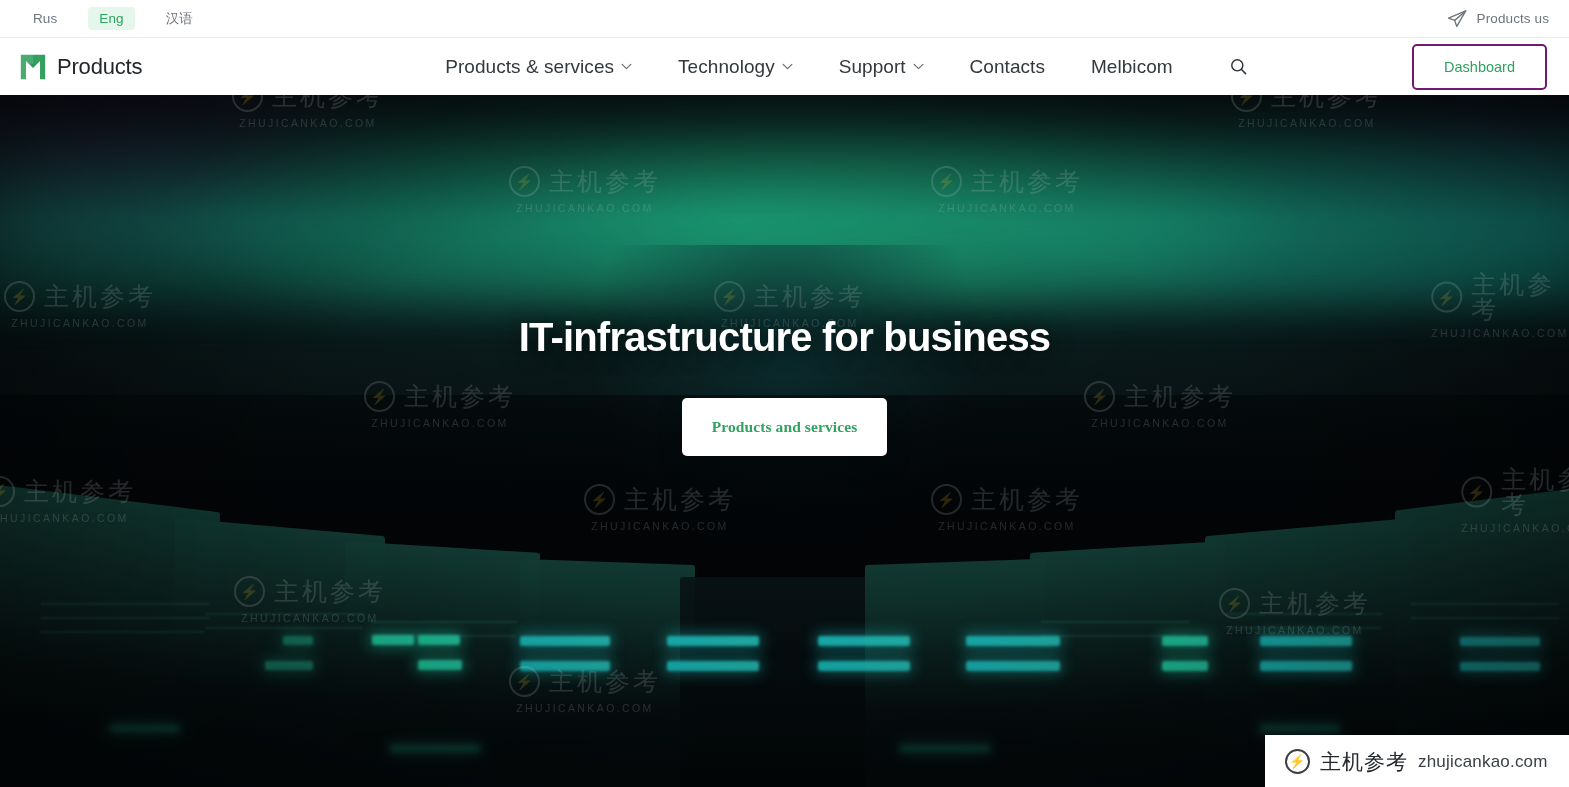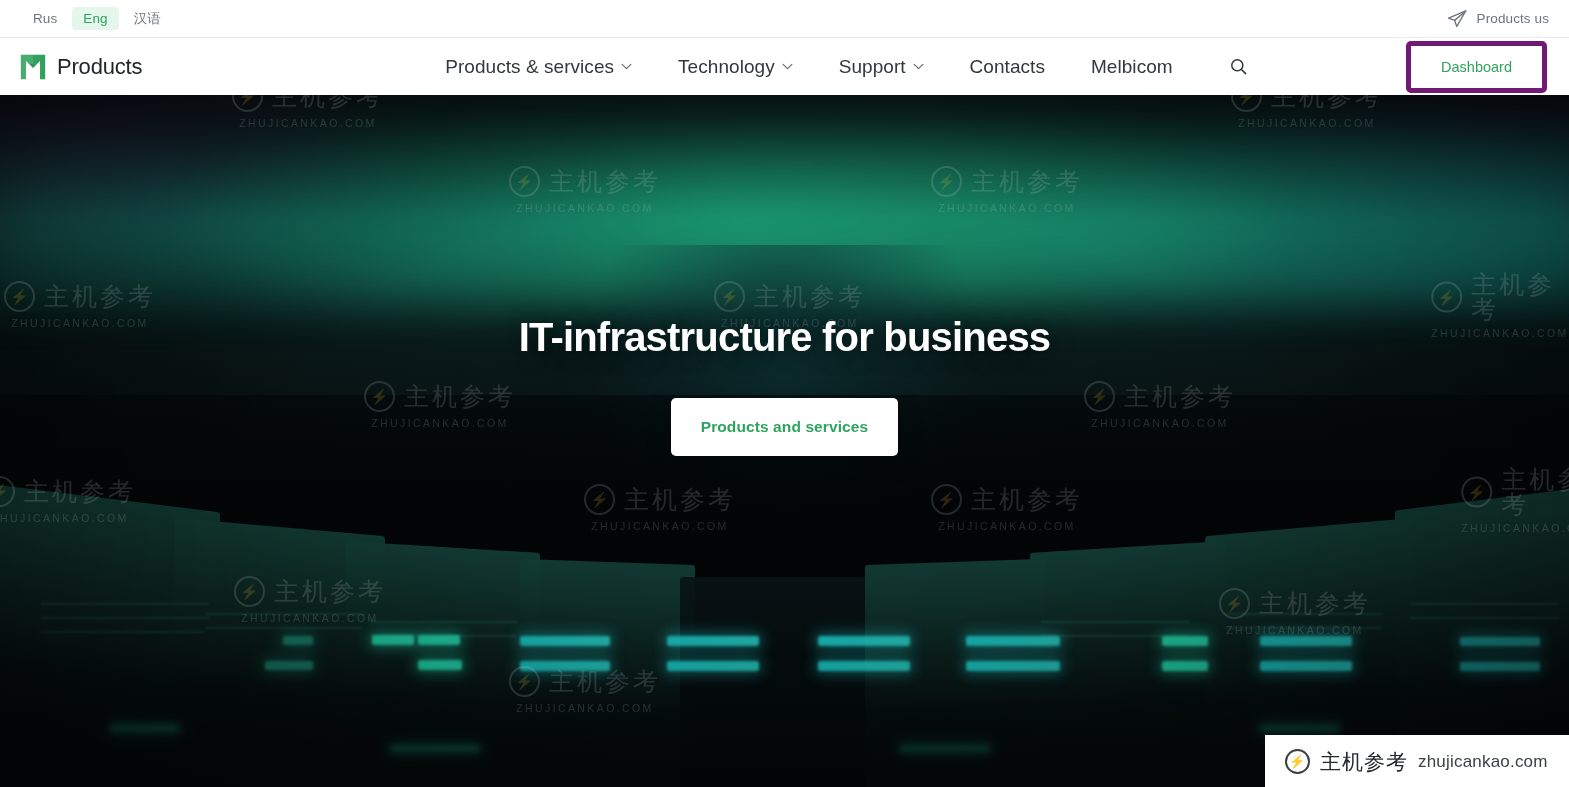--- a/index.html
+++ b/index.html
@@ -10,21 +10,21 @@
     -webkit-font-smoothing:antialiased;
   }
   .page { position:relative; width:1569px; height:787px; overflow:hidden; background:#fff; }
 
   
   .topbar {
     position:absolute; top:0; left:0; width:1569px; height:38px;
     background:#ffffff; border-bottom:1px solid #e8eaec;
     display:flex; align-items:center; z-index:40;
   }
-  .lang-group { display:flex; align-items:center; margin-left:22px; gap:4px;justify-content:space-between; }
+  .lang-group { display:flex; align-items:center; margin-left:22px; gap:20px;justify-content:space-between; }
   .lang {
     font-size:13.5px; color:#6e757c; padding:5px 11px; border-radius:4px;
     letter-spacing:.1px; cursor:pointer; line-height:1;
   }
   .lang.active { background:#e5f6ec; color:#2fa35f; }
   .topbar-right {
     margin-left:auto; margin-right:20px; display:flex; align-items:center; gap:9px;
     cursor:pointer;
   }
   .plane-icon { width:22px; height:22px; display:block; color:#6e757c; }
@@ -47,21 +47,21 @@
     font-weight:500; white-space:nowrap;
   }
   .chev { width:11px; height:7px; display:block; opacity:.72; }
   .search-btn {
     margin-left:30px; width:26px; height:26px; display:flex;
     align-items:center; justify-content:center; cursor:pointer;
   }
   .search-btn svg { width:19px; height:19px; color:#2b3036; }
   .dash-btn {
     margin-left:auto; margin-right:22px;
-    border:5px solid #701a75; border-radius:5px;
+    border:2px solid #701a75; border-radius:5px;
     color:#2fa35f; font-size:14.5px; font-weight:500;
     padding:13px 30px; background:#fff; cursor:pointer; white-space:nowrap;
   }
 
   
   .hero {
     position:absolute; top:95px; left:0; width:1569px; height:692px;
     overflow:hidden; background:#050709;
   }
   .hero-bg { position:absolute; inset:0; }
@@ -157,21 +157,21 @@
     margin-top:34px; width:680px; text-align:center;
     font-size:19.5px; line-height:31px; color:#f0f3f4; font-weight:400;
     letter-spacing:.05px;
     text-shadow:0 1px 14px rgba(0,0,0,.6);
   }
   .hero-cta {
     margin-top:32px; background:#ffffff; color:#2fa35f;
     font-size:15.5px; font-weight:700; letter-spacing:.1px;
     padding:20px 30px; border:none; border-radius:5px; cursor:pointer;
     box-shadow:0 6px 22px rgba(0,0,0,.35);
-    font-family:Liberation Sans, sans-serif;
+    font-family:Liberation Serif, serif;
   }
 
   
   .wm-layer { position:absolute; inset:0; z-index:30; pointer-events:none; }
   .wm {
     position:absolute; display:flex; flex-direction:column; align-items:center;
     opacity:.16; transform:translate(-50%,-50%);
   }
   .wm-row { display:flex; align-items:center; gap:9px; }
   .wm-circle {

